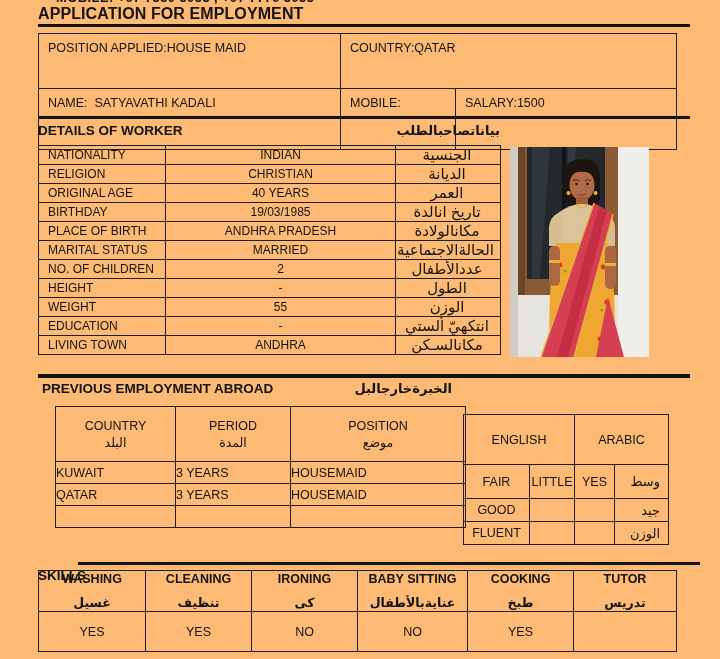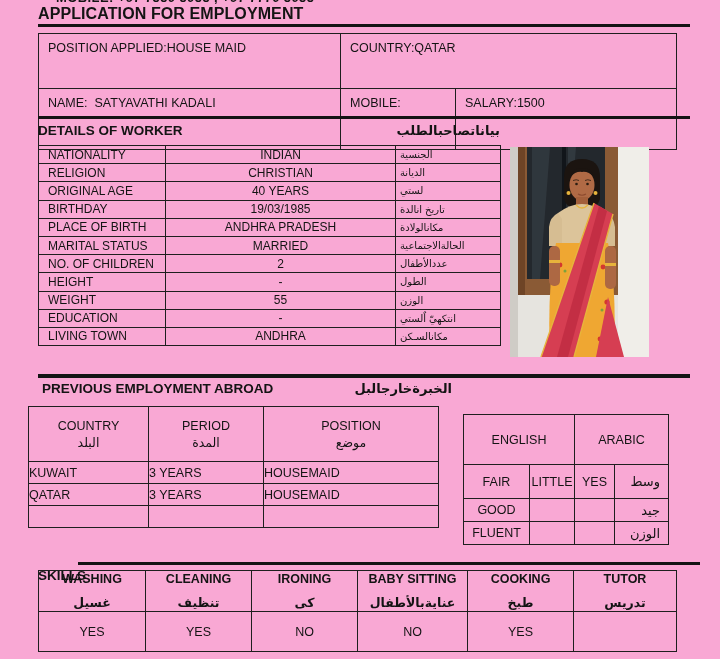--- a/index.html
+++ b/index.html
@@ -1,17 +1,17 @@
 <!DOCTYPE html>
 <html><head>
 <meta charset="utf-8">
 <style>
   html,body{margin:0;padding:0;background:#ffffff;}
   .page{
-    position:relative;width:720px;height:659px;background:#f9a8d4;
+    position:relative;width:720px;height:659px;background:#fdba74;
     font-family:"Liberation Sans","DejaVu Sans",sans-serif;color:#141414;overflow:hidden;
   }
   .clip-top{position:absolute;top:0;left:56px;width:290px;height:5px;overflow:hidden;}
   .clip-top span{display:block;margin-top:-10px;font-size:13px;font-weight:700;letter-spacing:.4px;white-space:nowrap;}
   .title{position:absolute;top:5px;left:38px;font-size:16px;font-weight:800;letter-spacing:.1px;}
   .rule{position:absolute;background:#141414;}
   .rule-title{top:24px;left:38px;width:652px;height:3px;}
   .rule-t1{top:116px;left:38px;width:652px;height:3px;}
   .rule-mid{top:374px;left:38px;width:652px;height:3.5px;}
   .rule-skills{top:562px;left:78px;width:622px;height:3px;}
@@ -22,24 +22,24 @@
   .t1 .r1 td{height:30px;}
   .t1 .r2 td{height:36px;}
   .sec-head{position:absolute;display:flex;justify-content:space-between;align-items:baseline;}
   .sec-head .en{font-size:13.5px;font-weight:800;}
   .sec-head .ar{font-size:13px;font-weight:700;direction:rtl;}
   .details-head{top:123px;left:38px;width:462px;}
   .t2{position:absolute;top:145px;left:38px;width:462px;}
   .t2 td{height:17.2px;font-size:12px;padding:0 4px;}
   .t2 .lbl{padding-left:9px;}
   .t2 .val{text-align:center;}
-  .t2 .ar{text-align:left;direction:rtl;font-size:10px;padding-right:6px;}
+  .t2 .ar{text-align:center;direction:rtl;font-size:15px;padding-right:6px;}
   .photo{position:absolute;top:147px;left:510px;width:139px;height:210px;}
   .prev-head{top:381px;left:42px;width:410px;}
-  .t3{position:absolute;top:406px;left:28px;width:410px;}
+  .t3{position:absolute;top:406px;left:55px;width:410px;}
   .t3 th{height:52px;font-size:12.5px;text-align:center;vertical-align:middle;}
   .t3 th .ar{direction:rtl;font-size:12.5px;font-weight:400;margin-top:2px;}
   .t3 td{height:21px;font-size:12.5px;text-align:left;vertical-align:middle;padding:0;}
   .t4{position:absolute;top:414px;left:463px;width:205px;}
   .t4 td{font-size:12.5px;text-align:center;vertical-align:middle;padding:0;margin-top:37px;}
   .t4 .hd{height:49px;}
   .t4 .r-fair td{height:33px;}
   .t4 .r-good td,.t4 .r-fluent td{height:22px;}
   .t4 .arv{direction:rtl;text-align:right;padding-right:8px;font-size:13px;}
   .skills-head{position:absolute;top:568px;left:38px;font-size:13.5px;font-weight:800;}
@@ -99,21 +99,21 @@
       <td class="ar">الجنسية</td>
     </tr>
     <tr>
       <td class="lbl">RELIGION</td>
       <td class="val">CHRISTIAN</td>
       <td class="ar">الديانة</td>
     </tr>
     <tr>
       <td class="lbl">ORIGINAL AGE</td>
       <td class="val">40 YEARS</td>
-      <td class="ar">لستي</td>
+      <td class="ar">العمر</td>
     </tr>
     <tr>
       <td class="lbl">BIRTHDAY</td>
       <td class="val">19/03/1985</td>
       <td class="ar">تاريخ انالدة</td>
     </tr>
     <tr>
       <td class="lbl">PLACE OF BIRTH</td>
       <td class="val">ANDHRA PRADESH</td>
       <td class="ar">مكانالولادة</td>

